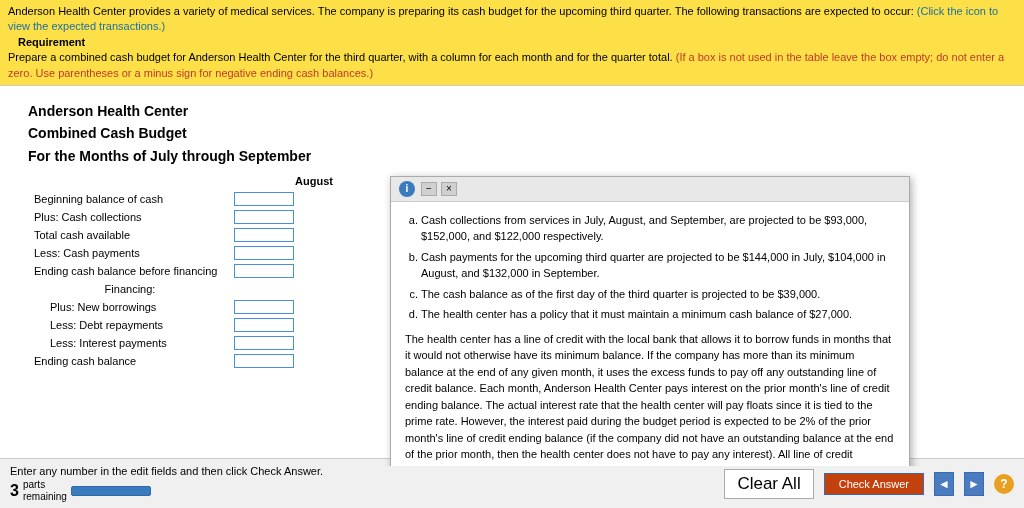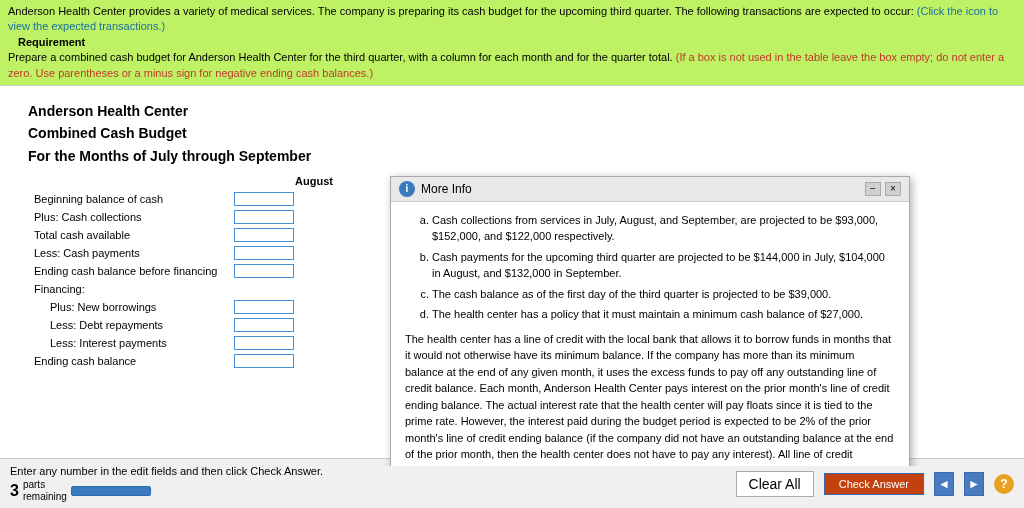--- a/index.html
+++ b/index.html
@@ -1,20 +1,20 @@
 <!DOCTYPE html>
 <html><head>
   <meta charset="utf-8">
   <style>
     * { box-sizing: border-box; margin: 0; padding: 0; }
     body { font-family: Arial, sans-serif; font-size: 12px; background: #f0f0f0; width: 1024px; height: 508px; overflow: hidden; position: relative; }
 
     
     .top-bar {
-      background: #bef264;
+      background: #fde047;
       padding: 4px 8px;
       border-bottom: 1px solid #ccc;
       font-size: 11px;
       line-height: 1.4;
     }
     .top-bar .info-link {
       color: #1a6fa0;
       text-decoration: none;
       cursor: pointer;
     }
@@ -77,20 +77,21 @@
       height: 14px;
       border: 1px solid #4a90d9;
       font-size: 10px;
       padding: 0 2px;
       background: #fff;
     }
     .row-section-label {
       font-size: 11px;
       font-weight: normal;
       padding: 2px 4px;
+      text-align: center;
     }
 
     
     .modal-overlay {
       position: absolute;
       top: 0; left: 0; right: 0; bottom: 0;
       background: transparent;
       z-index: 10;
     }
     .modal {
@@ -141,21 +142,20 @@
       font-size: 11px;
       line-height: 1.5;
     }
     .modal-body ol {
       padding-left: 16px;
       list-style-type: lower-alpha;
       margin-bottom: 8px;
     }
     .modal-body ol li {
       margin-bottom: 4px;
-      margin-left: 11px;
     }
     .modal-body p {
       font-size: 11px;
       line-height: 1.5;
       margin-bottom: 0;
     }
 
     
     .bottom-bar {
       position: absolute;
@@ -179,21 +179,21 @@
     }
     .progress-bar {
       width: 80px;
       height: 10px;
       background: #3a7bbd;
       border: 1px solid #2a6aad;
       border-radius: 2px;
     }
     .clear-all-btn {
       padding: 4px 12px;
-      font-size: 14px;
+      font-size: 17px;
       background: #fff;
       border: 1px solid #aaa;
       cursor: pointer;
     }
     .check-answer-btn {
       padding: 4px 14px;
       font-size: 11px;
       background: #c2410c;
       color: white;
       border: 1px solid #3a6aaf;
@@ -291,21 +291,20 @@
           <td class="input-cell"><input type="text" style=""></td>
         </tr>
       </tbody>
     </table>
   </div>
 
   <div class="modal-overlay">
     <div class="modal">
       <div class="modal-titlebar">
         <div class="info-icon">i</div>
-        <span class="modal-title-text">More Info</span>
         <div class="modal-controls">
           <button class="modal-btn">−</button>
           <button class="modal-btn">×</button>
         </div>
       </div>
       <div class="modal-body">
         <ol>
           <li>Cash collections from services in July, August, and September, are projected to be $93,000, $152,000, and $122,000 respectively.</li>
           <li>Cash payments for the upcoming third quarter are projected to be $144,000 in July, $104,000 in August, and $132,000 in September.</li>
           <li>The cash balance as of the first day of the third quarter is projected to be $39,000.</li>

